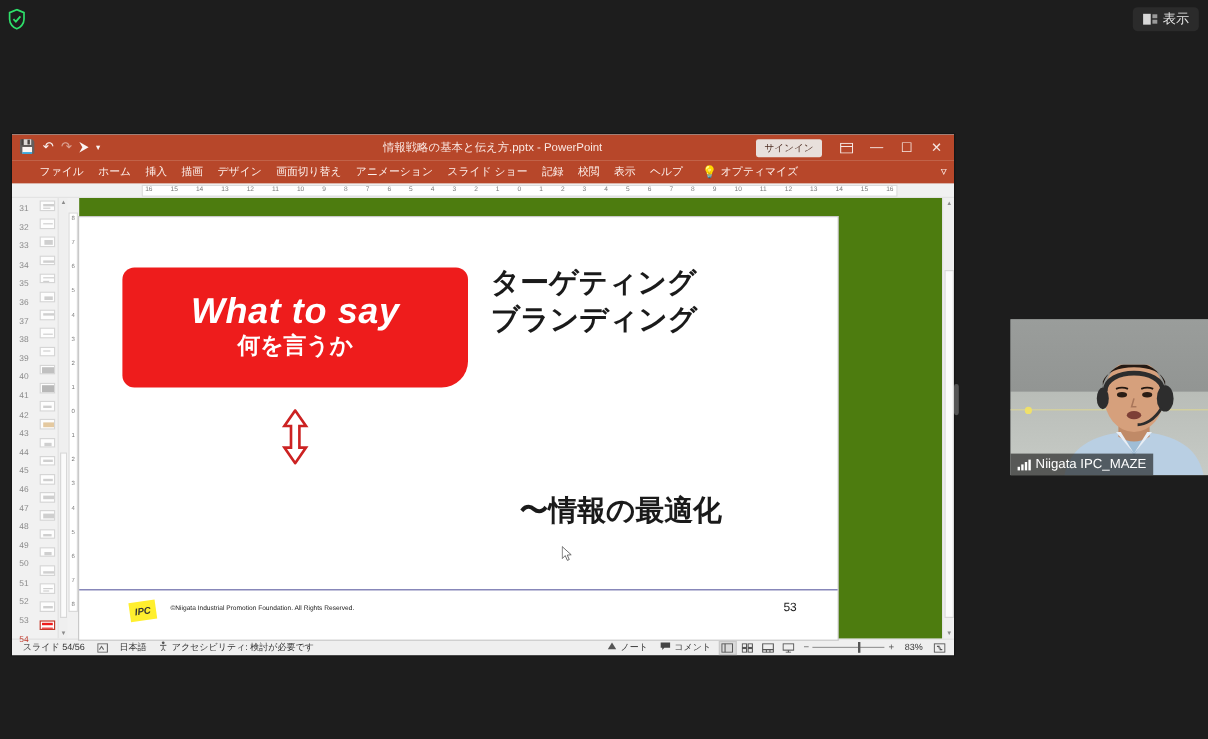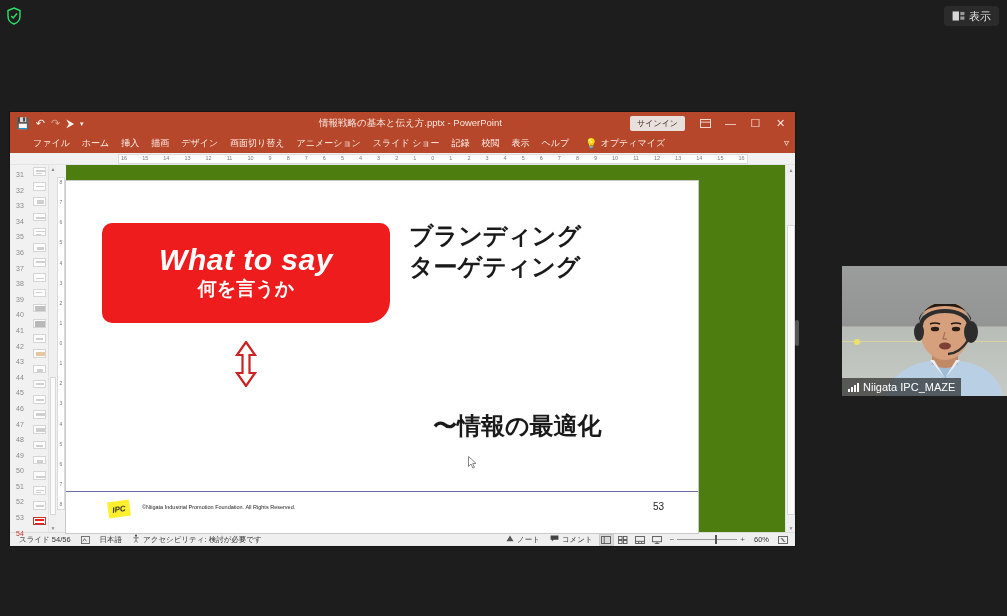--- a/index.html
+++ b/index.html
@@ -506,22 +506,22 @@
 
       <div class="canvas-wrap">
         <div class="slide">
 
           <div class="redbox" style="left:36px; top:42px; width:288px; height:100px;">
             <div class="en">What to say</div>
             <div class="ja">何を言うか</div>
           </div>
 
           <div class="rtext" style="left:343px; top:40px;">
+            <div>ターゲティング</div>
             <div>ブランディング</div>
-            <div>ターゲティング</div>
           </div>
 
           <div class="arrow-mid" style="left:180px; top:160px;">
             <svg width="28" height="46" viewBox="0 0 28 46">
               <path d="M14 1 L23 14 L17.5 14 L17.5 32 L23 32 L14 45 L5 32 L10.5 32 L10.5 14 L5 14 Z" fill="none" stroke="#cc2222" stroke-width="2.2" stroke-linejoin="miter"></path>
             </svg>
           </div>
 
 
           <div class="rtext" style="left:343px; top:230px;">
@@ -619,21 +619,21 @@
           </svg>
       </div>
 
       <div class="zoomslider">
         <span class="sgn">−</span>
         <span class="track">
           <span class="knob"></span>
         </span>
         <span class="sgn">+</span>
       </div>
-      <div class="sb-item">60%</div>
+      <div class="sb-item">83%</div>
       <div class="sb-viewbtn">
         <svg viewBox="0 0 11 9" width="10" height="8">
             <rect x="0.5" y="0.5" width="10" height="8" fill="none" stroke="#555"></rect>
             <path d="M3 3 L5 3 L5 5" fill="none" stroke="#555"></path>
             <path d="M8 6 L6 6 L6 4" fill="none" stroke="#555"></path>
           </svg>
       </div>
     </div>
   </div>
 

